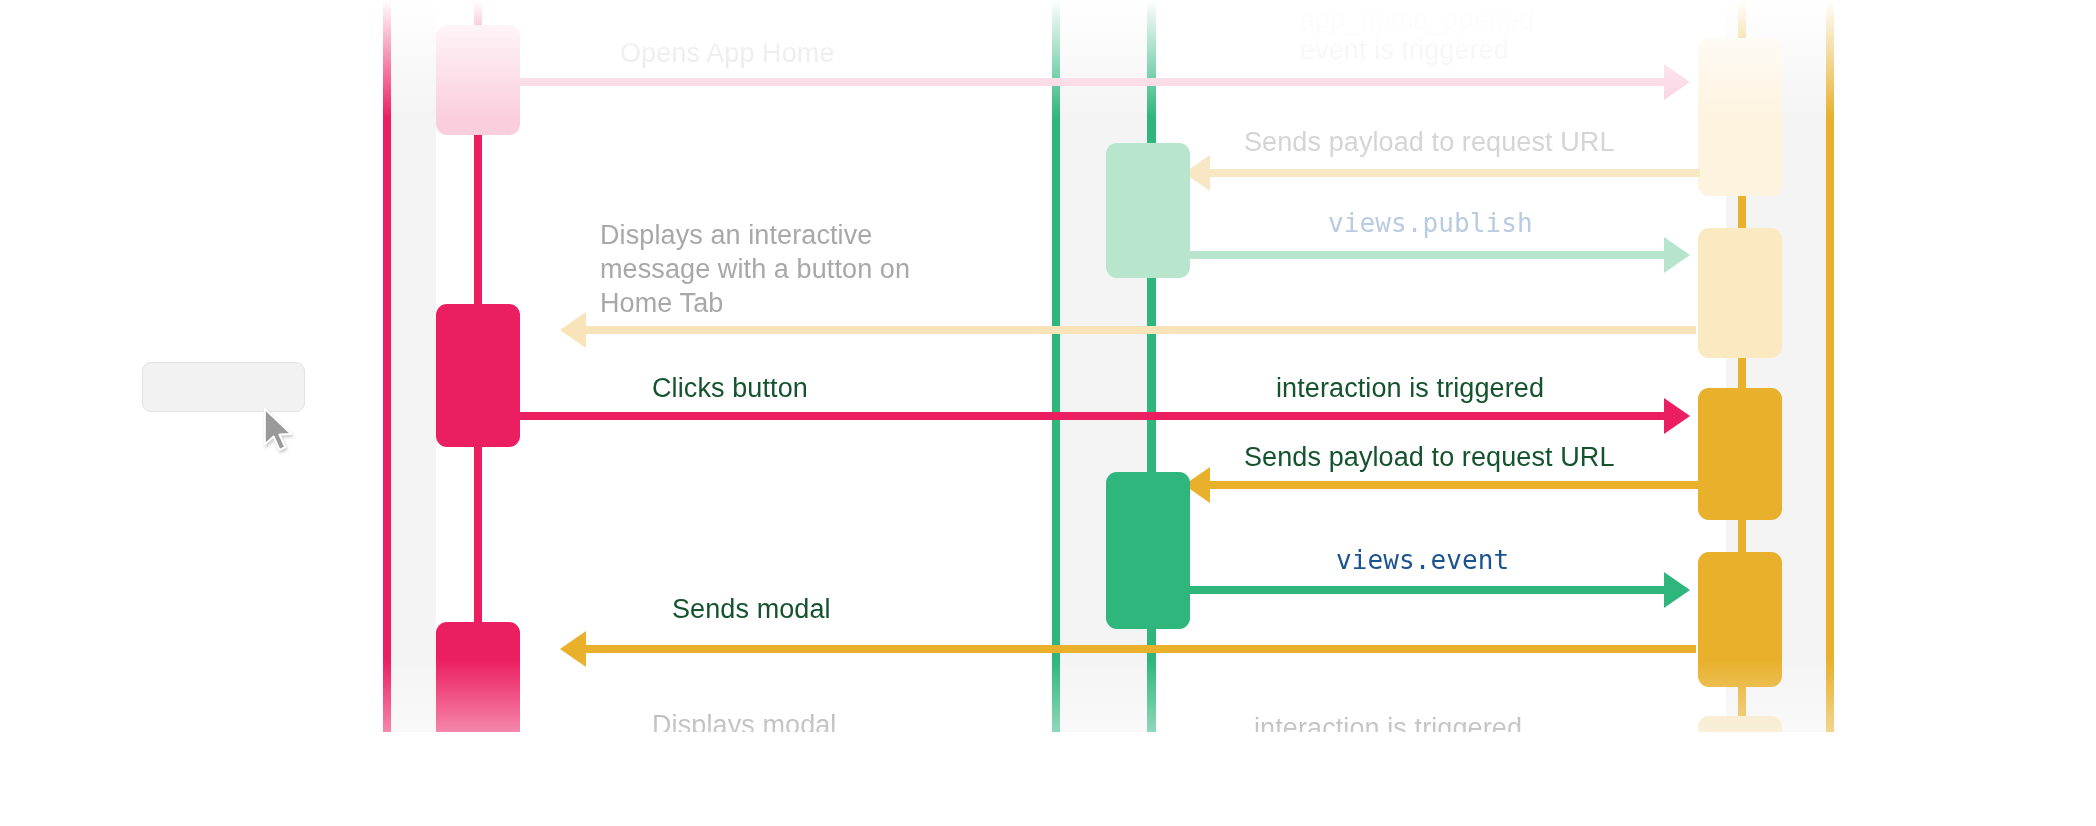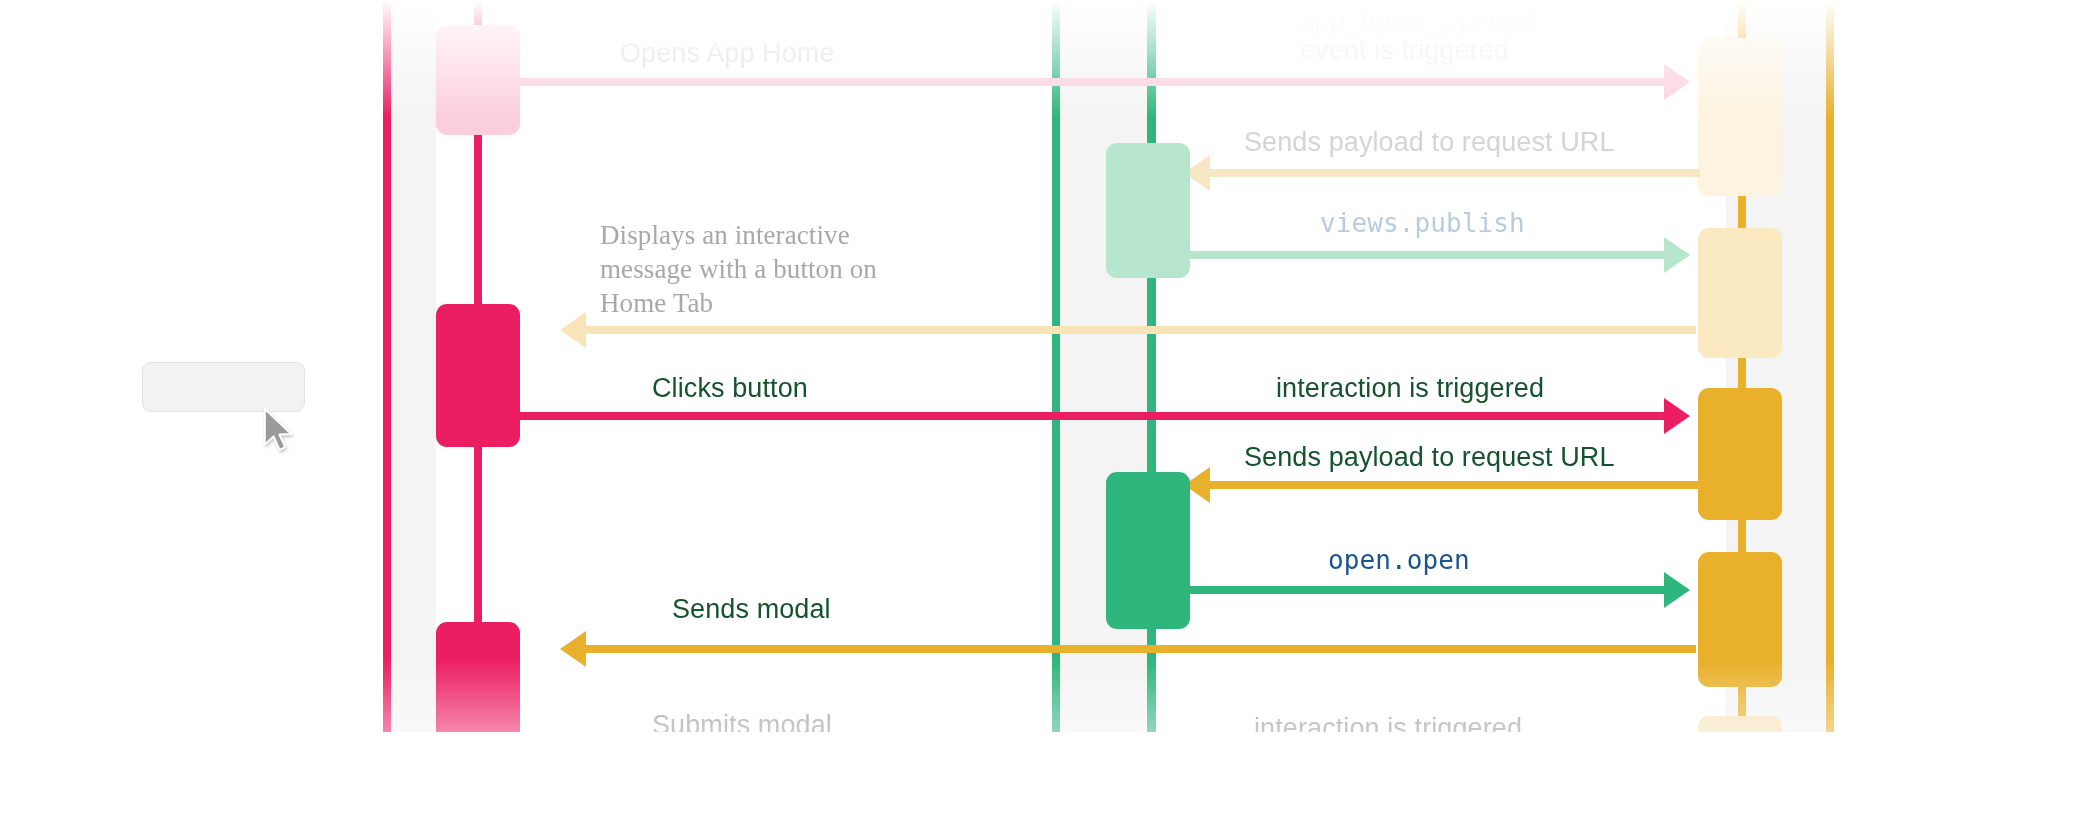--- a/index.html
+++ b/index.html
@@ -111,20 +111,21 @@
     line-height: 34px;
     color: #14532d;
     white-space: nowrap;
     letter-spacing: .1px;
   }
   .msg-label.muted { color: #9b9b9b; }
   .msg-label.wrap { white-space: normal; width: 330px; }
   .msg-label.mono {
     font-family: "DejaVu Sans Mono", "Liberation Mono", monospace;
     font-size: 26px;
+    margin-left: 8px;
   }
 </style>
 </head>
 <body>
 
 <div id="stage">
 
   <div id="diagram">
 
     <div class="actor-col" style="left:390px;  width:46px;"></div>
@@ -157,52 +158,52 @@
     <div class="activation" style="left:1106px; top:143px; width:84px; height:135px; background:#b8e5ce;"></div>
 
     <div class="msg-line" style="left:1190px; top:251px; width:480px; background:#b6e4cd;"></div>
     <div class="msg-head right" style="left:1664px; top:237px; border-left-color:#b6e4cd;"></div>
     <div class="msg-label mono" style="left:1320px; top:206px; color:#b8cbe0;">views.publish</div>
 
     <div class="activation" style="left:1698px; top:228px; width:84px; height:130px; background:#fbe9c2;"></div>
 
     <div class="msg-line" style="left:586px; top:326px; width:1110px; background:#f9e3b9;"></div>
     <div class="msg-head left" style="left:560px; top:312px; border-right-color:#f9e3b9;"></div>
-    <div class="msg-label wrap" style="left:600px; top:218px; color:#a8a8a8;font-family:Liberation Serif, serif;">Displays an interactive message with a button on Home Tab</div>
+    <div class="msg-label wrap" style="left:600px; top:218px; color:#a8a8a8;">Displays an interactive message with a button on Home Tab</div>
 
     <div class="activation" style="left:436px; top:304px; width:84px; height:143px; background:#ec1e62;"></div>
 
     <div class="msg-line" style="left:510px; top:412px; width:1160px; background:#ec1e62;"></div>
     <div class="msg-head right" style="left:1664px; top:398px; border-left-color:#ec1e62;"></div>
     <div class="msg-label" style="left:652px; top:371px;">Clicks button</div>
     <div class="msg-label" style="left:1276px; top:371px;">interaction is triggered</div>
 
     <div class="activation" style="left:1698px; top:388px; width:84px; height:132px; background:#e8b02b;"></div>
 
     <div class="msg-line" style="left:1210px; top:481px; width:490px; background:#e8b02b;"></div>
     <div class="msg-head left" style="left:1184px; top:467px; border-right-color:#e8b02b;"></div>
     <div class="msg-label" style="left:1244px; top:440px;">Sends payload to request URL</div>
 
     <div class="activation" style="left:1106px; top:472px; width:84px; height:157px; background:#2eb67d;"></div>
 
     <div class="msg-line" style="left:1190px; top:586px; width:480px; background:#2eb67d;"></div>
     <div class="msg-head right" style="left:1664px; top:572px; border-left-color:#2eb67d;"></div>
-    <div class="msg-label mono" style="left:1328px; top:543px; color:#1b5391;">open.open</div>
+    <div class="msg-label mono" style="left:1328px; top:543px; color:#1b5391;">views.event</div>
 
     <div class="activation" style="left:1698px; top:552px; width:84px; height:135px; background:#e8b02b;"></div>
 
     <div class="msg-line" style="left:586px; top:645px; width:1110px; background:#e8b02b;"></div>
     <div class="msg-head left" style="left:560px; top:631px; border-right-color:#e8b02b;"></div>
     <div class="msg-label" style="left:672px; top:592px;">Sends modal</div>
 
     <div class="activation" style="left:436px; top:622px; width:84px; height:180px; background:#ec1e62;"></div>
 
     <div class="msg-line" style="left:510px; top:752px; width:1160px; background:#f7c6d8;"></div>
     <div class="msg-head right" style="left:1664px; top:738px; border-left-color:#f7c6d8;"></div>
-    <div class="msg-label muted" style="left:652px; top:708px;">Submits modal</div>
+    <div class="msg-label muted" style="left:652px; top:708px;">Displays modal</div>
     <div class="msg-label muted" style="left:1254px; top:711px;">interaction is triggered</div>
 
     <div class="activation" style="left:1698px; top:716px; width:84px; height:110px; background:#f5e2b8;"></div>
 
   </div>
 
   <div id="left-widget">
     <div id="ghost-button"></div>
     <svg id="cursor" viewBox="0 0 24 32" xmlns="http://www.w3.org/2000/svg">
       <path d="M2 1 L2 26.2 L8.2 20.6 L12.4 30 L16.4 28.1 L12.3 19.2 L20.6 18.8 Z" fill="#9a9a9a" stroke="#ffffff" stroke-width="1.4" stroke-linejoin="round"></path>

